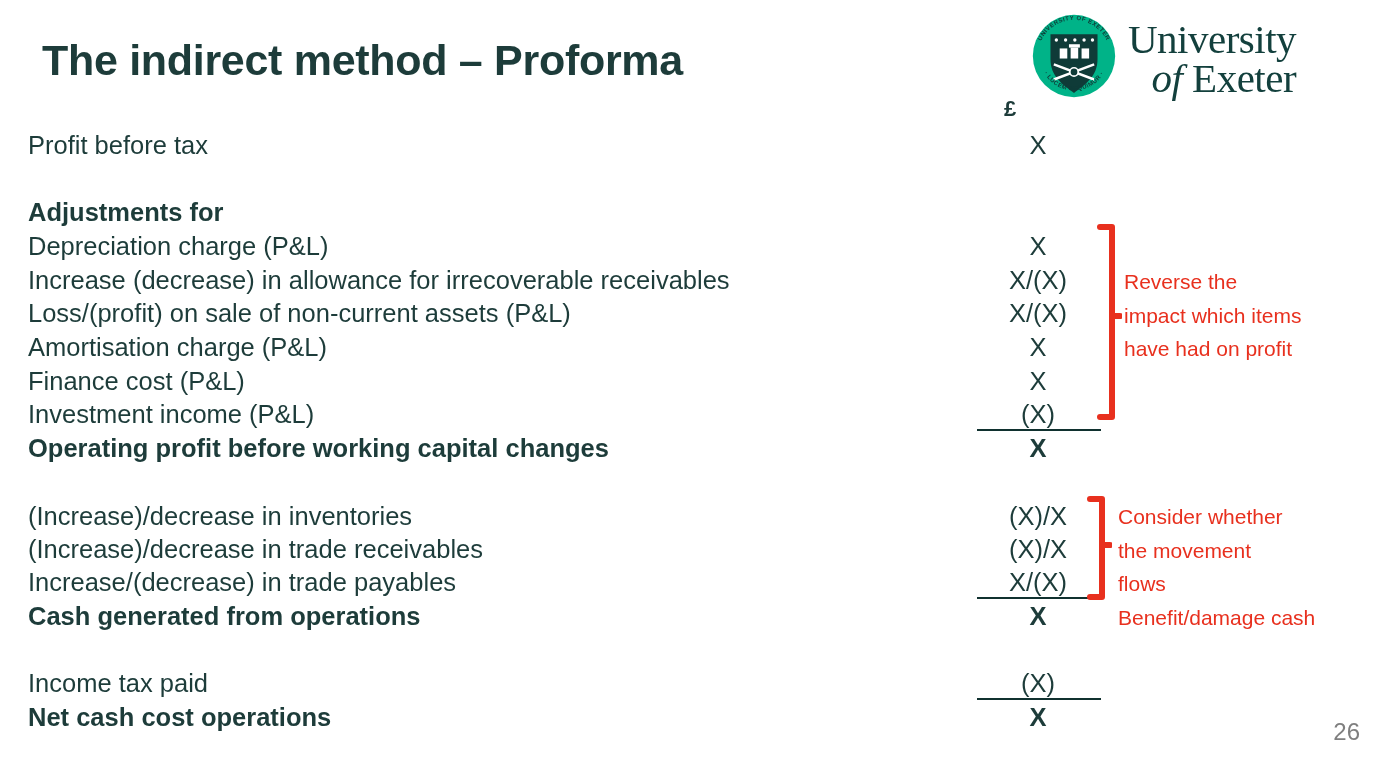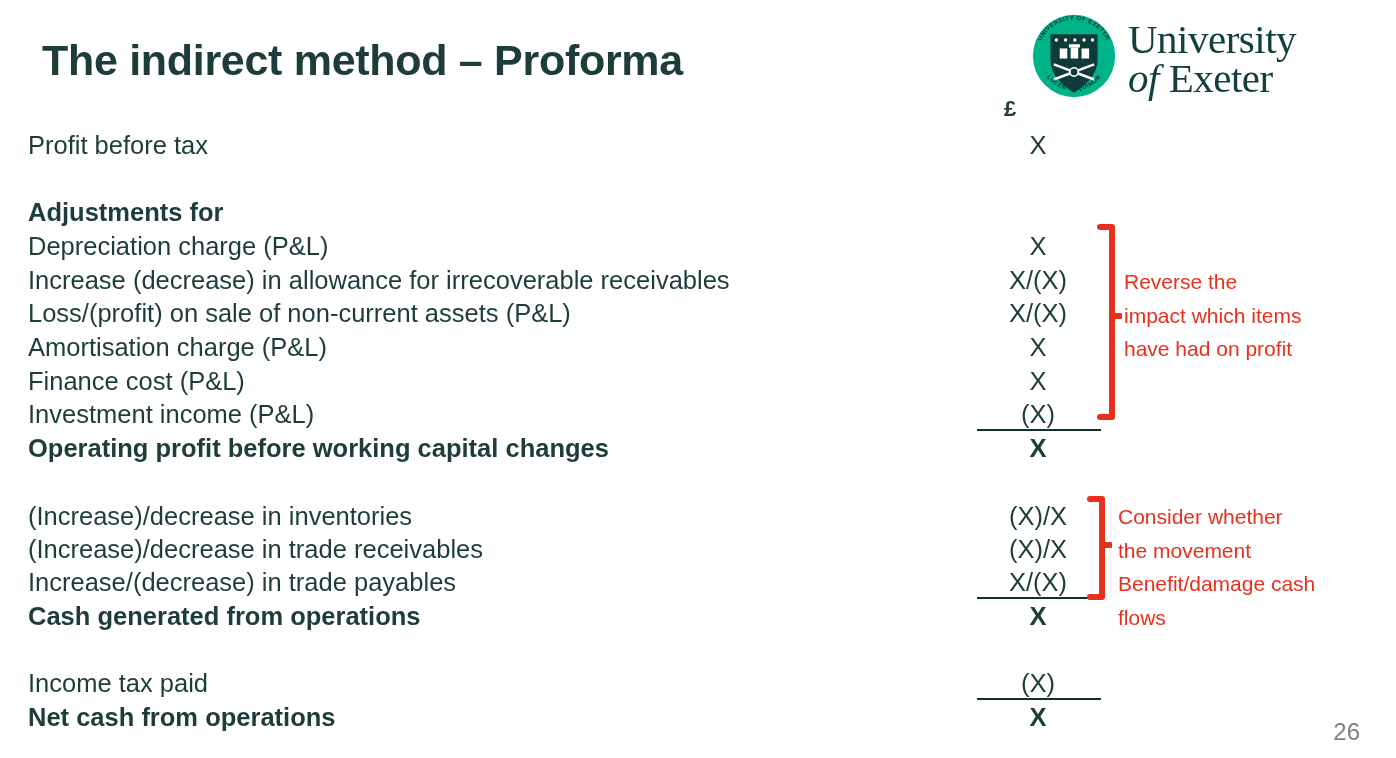--- a/index.html
+++ b/index.html
@@ -61,20 +61,21 @@
     font-family: "Liberation Serif", serif;
     color: #13403d;
   }
   .wordmark .w1 {
     font-size: 41px;
     letter-spacing: -0.5px;
   }
   .wordmark .w2 {
     font-size: 41px;
     letter-spacing: -0.5px;
+    text-align: right;
   }
   .wordmark .w2 i {
     font-style: italic;
   }
 
   
   .statement {
     position: absolute;
     left: 0;
     top: 0;
@@ -275,21 +276,21 @@
     </div>
 
     <div class="row" style="top:667px">
       <span class="label">Income tax paid</span>
       <span class="amount">(X)</span>
     </div>
 
     <div class="rule" style="top:698px"></div>
 
     <div class="row bold" style="top:701px">
-      <span class="label">Net cash from operations</span>
+      <span class="label">Net cash cost operations</span>
       <span class="amount">X</span>
     </div>
 
   </div>
 
   <div class="brace" style="left:1096px; top:224px; width:26px; height:196px;">
     <svg viewBox="0 0 26 196" width="26" height="196">
       <path d="M4 3 H16 V92 H24 H16 V193 H4" fill="none" stroke="#e8301e" stroke-width="6" stroke-linecap="round" stroke-linejoin="round"></path>
     </svg>
   </div>
@@ -300,19 +301,19 @@
   </div>
 
   <div class="brace" style="left:1086px; top:496px; width:26px; height:104px;">
     <svg viewBox="0 0 26 104" width="26" height="104">
       <path d="M4 3 H16 V49 H24 H16 V101 H4" fill="none" stroke="#e8301e" stroke-width="6" stroke-linecap="round" stroke-linejoin="round"></path>
     </svg>
   </div>
   <div class="note" style="left:1118px; top:500px;">
     <div>Consider whether</div>
     <div>the movement</div>
+    <div>flows</div>
     <div>Benefit/damage cash</div>
-    <div>flows</div>
   </div>
 
   <div class="page-number">26</div>
 
 </div>
 
 </body></html>

